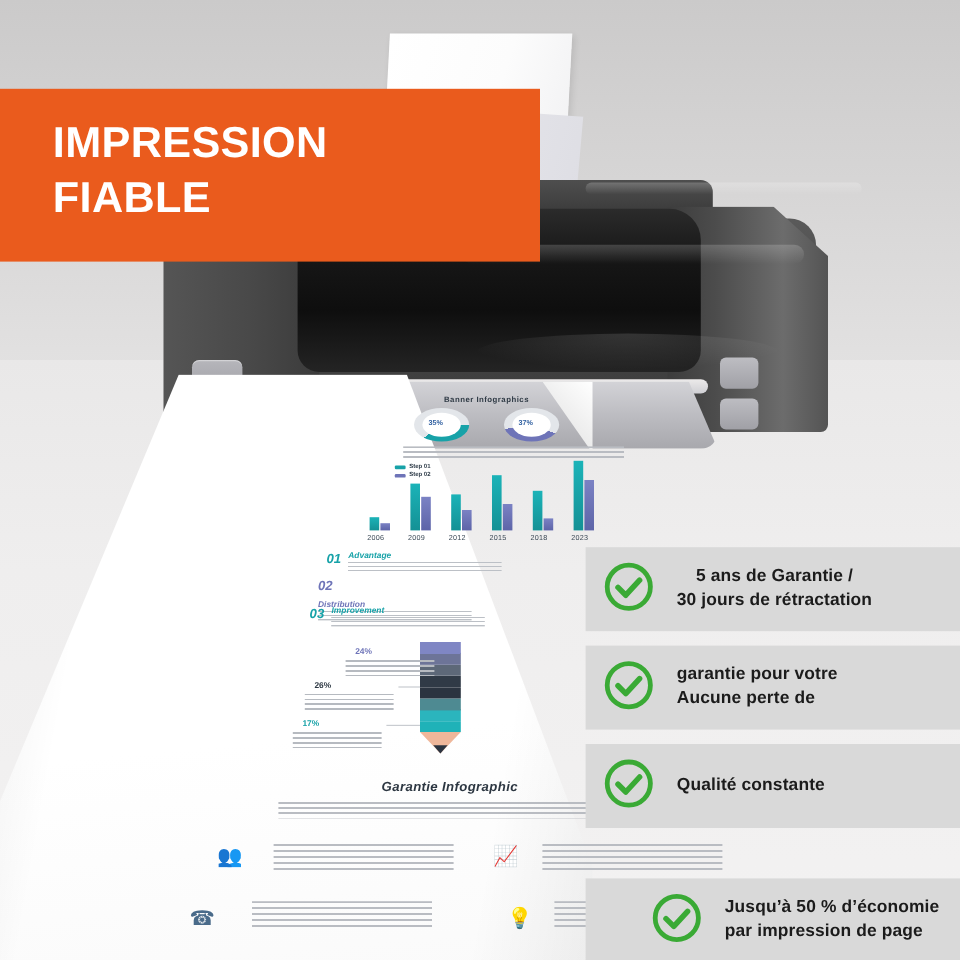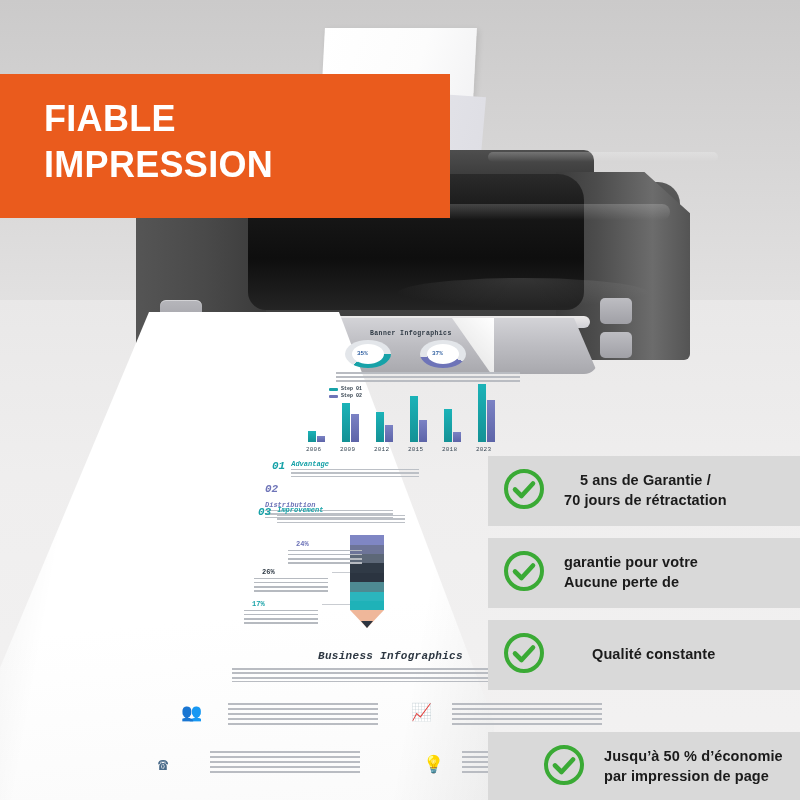--- a/index.html
+++ b/index.html
@@ -82,21 +82,21 @@
     clip-path:polygon(31% 0%, 69% 0%, 100% 82%, 100% 100%, 0% 100%, 0% 74%);
     box-shadow:0 4px 14px rgba(0,0,0,.10);}
   .paper-shade{position:absolute;left:-6px;top:312px;width:500px;height:500px;
     clip-path:polygon(31% 0%, 69% 0%, 100% 82%, 100% 100%, 0% 100%, 0% 74%);
     background:linear-gradient(100deg,rgba(0,0,0,.08) 0%,rgba(0,0,0,0) 18%,rgba(0,0,0,0) 82%,rgba(0,0,0,.06) 100%);}
   .paper-curl{position:absolute;left:452px;top:318px;width:42px;height:60px;
     background:linear-gradient(225deg,#ffffff 0%,#e6e6e6 70%,#d2d2d2 100%);
     clip-path:polygon(100% 0,100% 100%,0 0);}
 
   
-  .ig{position:absolute;left:0;top:0;width:800px;height:800px;pointer-events:none;font-family:Liberation Mono, monospace;}
+  .ig{position:absolute;left:0;top:0;width:800px;height:800px;pointer-events:none;}
   .ig-title{position:absolute;left:370px;top:330px;font-size:6.5px;font-weight:bold;
     color:#2f3a45;letter-spacing:.4px;filter:blur(.45px);}
   .donut{position:absolute;width:46px;height:28px;border-radius:50%;}
   .d1{left:345px;top:340px;
     background:conic-gradient(from 90deg,#17a2a8 0 40%,#e3e6ea 40% 100%);}
   .d2{left:420px;top:340px;
     background:conic-gradient(from 110deg,#6e74b8 0 42%,#e3e6ea 42% 100%);}
   .donut::after{content:"";position:absolute;left:7px;top:4px;right:7px;bottom:4px;
     background:#ffffff;border-radius:50%;}
   .dval{position:absolute;font-size:6px;font-weight:bold;color:#2f5fa0;filter:blur(.5px);z-index:2;}
@@ -151,21 +151,21 @@
   .banner{position:absolute;left:0;top:74px;width:450px;height:144px;
     background:#ea5b1d;}
   .banner-txt{position:absolute;left:44px;top:96px;width:400px;
     color:#ffffff;font-size:36px;font-weight:bold;line-height:1.28;
     letter-spacing:.3px;}
   .banner-l2{display:block;}
 
   
   .card{position:absolute;left:488px;width:312px;height:70px;
     background:#d9d9d9;display:flex;align-items:center;}
-  .c1{top:456px;text-align:center;} .c2{top:538px;} .c3{top:620px;gap:28px;} .c4{top:732px;padding-left:40px;}
+  .c1{top:456px;text-align:center;} .c2{top:538px;} .c3{top:620px;} .c4{top:732px;padding-left:40px;}
   .card-check{margin-left:14px;flex:0 0 auto;}
   .card-text{margin-left:18px;color:#1b1b1b;font-size:14.5px;font-weight:bold;
     line-height:1.35;letter-spacing:.1px;}
   .card-line{display:block;}
 </style>
 </head>
 <body>
 
 <div id="stage">
 
@@ -269,21 +269,21 @@
         <div class="pct-body" style="left: 288px; top: 550px;"></div>
         <div class="lead-line" style="left: 366px; top: 544px;"></div>
         <div class="pct" style="left: 262px; top: 568px; color: rgb(47, 58, 69);">26%</div>
         <div class="pct-body" style="left: 254px; top: 578px;"></div>
         <div class="lead-line" style="left: 332px; top: 572px; width: 18px;"></div>
         <div class="pct" style="left: 252px; top: 600px; color: rgb(23, 162, 168);">17%</div>
         <div class="pct-body" style="left: 244px; top: 610px;"></div>
         <div class="lead-line" style="left: 322px; top: 604px; width: 28px;"></div>
       </div>
 
-    <div class="bi-title">Business Infographics</div>
+    <div class="bi-title">Garantie Infographic</div>
     <div class="bi-par"></div>
 
     <div id="features">
         <div class="feat-ic" style="left: 181px; top: 705px; color: rgb(26, 162, 168); filter: blur(0.3px); position: absolute;">👥</div>
         <div class="feat-tx" style="position: absolute; left: 228px; top: 703px;"></div>
         <div class="feat-ic" style="left: 411px; top: 705px; color: rgb(45, 127, 140); filter: blur(0.3px); position: absolute;">📈</div>
         <div class="feat-tx" style="position: absolute; left: 452px; top: 703px;"></div>
         <div class="feat-ic" style="left: 158px; top: 757px; color: rgb(74, 107, 138); filter: blur(0.3px); position: absolute;">☎</div>
         <div class="feat-tx" style="position: absolute; left: 210px; top: 751px;"></div>
         <div class="feat-ic" style="left: 423px; top: 757px; color: rgb(110, 116, 184); filter: blur(0.3px); position: absolute;">💡</div>
@@ -292,34 +292,34 @@
   <div class="yr" style="left: 306px; top: 446px;">2006</div>
       <div class="yr" style="left: 340px; top: 446px;">2009</div>
       <div class="yr" style="left: 374px; top: 446px;">2012</div>
       <div class="yr" style="left: 408px; top: 446px;">2015</div>
       <div class="yr" style="left: 442px; top: 446px;">2018</div>
       <div class="yr" style="left: 476px; top: 446px;">2023</div>
     </div>
 
   <div class="banner"></div>
   <div class="banner-txt">
+    <span class="banner-l2">IMPRESSION</span>
     <span class="banner-l2">FIABLE</span>
-    <span class="banner-l2">IMPRESSION</span>
   </div>
 
   <div class="card c1">
     <span class="card-check">
       <svg width="44" height="44" viewBox="0 0 44 44">
         <circle cx="22" cy="22" r="18" fill="none" stroke="#3aaa35" stroke-width="4"></circle>
         <path d="M13 22.5 L19.5 29 L31 16.5" fill="none" stroke="#3aaa35" stroke-width="4.6" stroke-linecap="round" stroke-linejoin="round"></path>
       </svg>
     </span>
     <span class="card-text">
       <span class="card-line">5 ans de Garantie /</span>
-      <span class="card-line">70 jours de rétractation</span>
+      <span class="card-line">30 jours de rétractation</span>
     </span>
   </div>
 
   <div class="card c2">
     <span class="card-check">
       <svg width="44" height="44" viewBox="0 0 44 44">
         <circle cx="22" cy="22" r="18" fill="none" stroke="#3aaa35" stroke-width="4"></circle>
         <path d="M13 22.5 L19.5 29 L31 16.5" fill="none" stroke="#3aaa35" stroke-width="4.6" stroke-linecap="round" stroke-linejoin="round"></path>
       </svg>
     </span>

